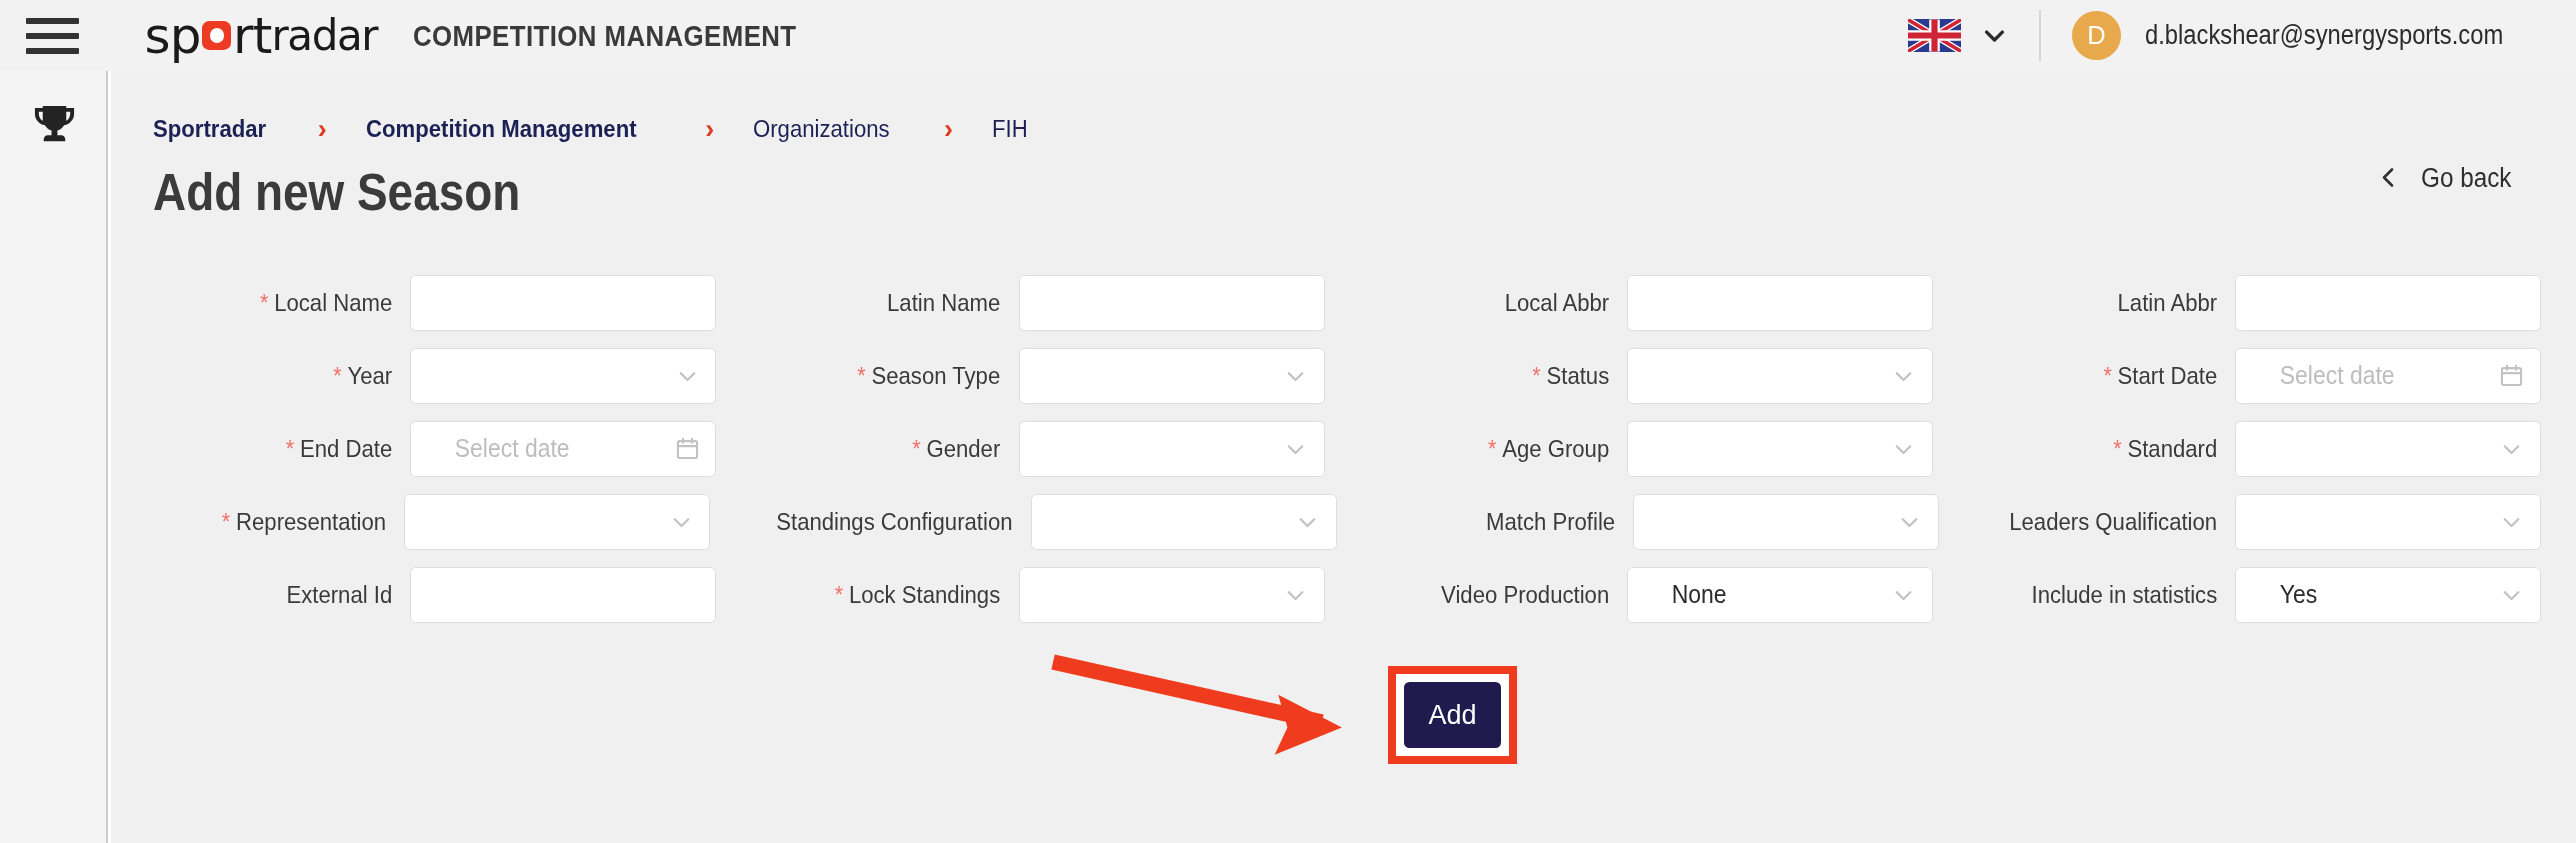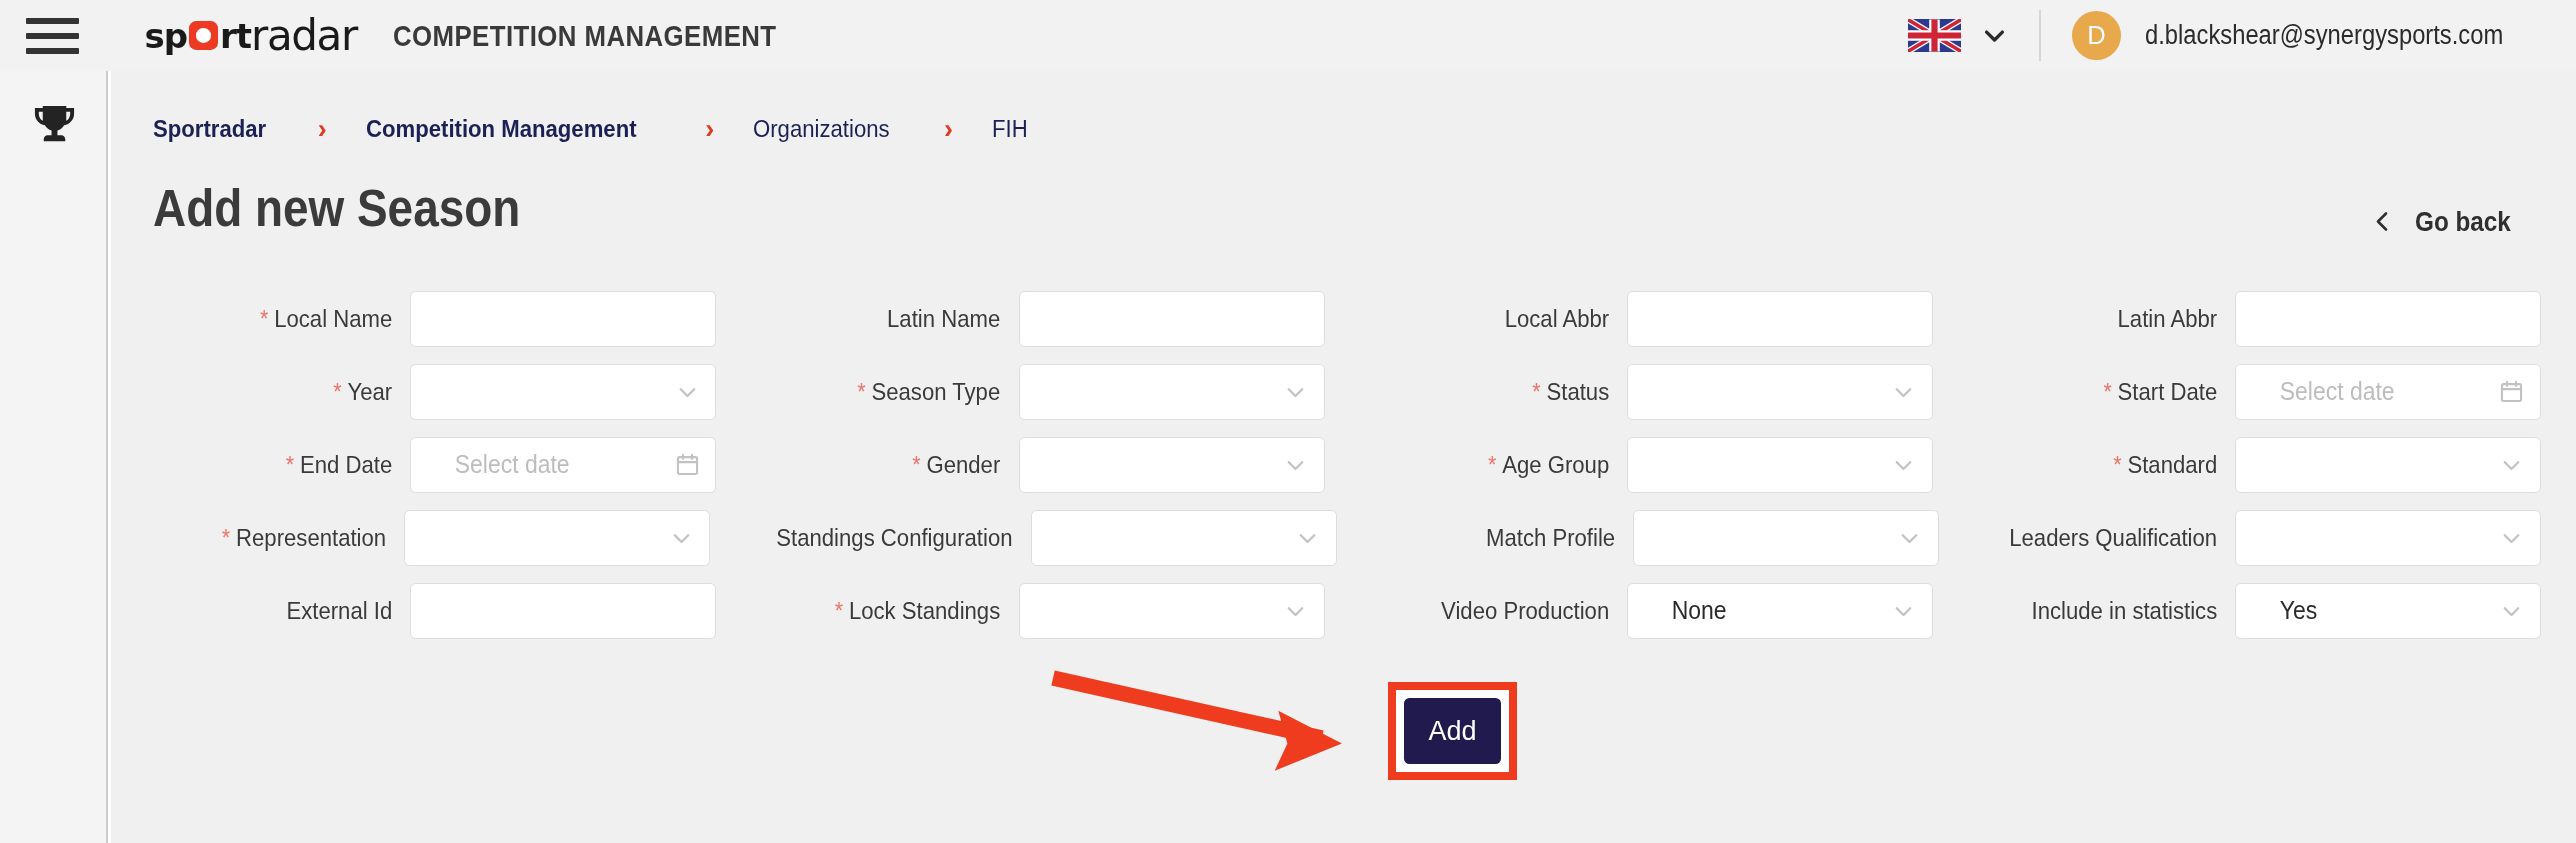--- a/index.html
+++ b/index.html
@@ -26,21 +26,21 @@
   .hamburger span {
     display: block; width: 53px; height: 6.4px;
     background: #333333; border-radius: 0.9px;
   }
   .logo-wrap {
     display: flex; align-items: center;
     margin-left: 66px;
   }
   .logo-sport {
     font-family: "DejaVu Sans", sans-serif;
-    font-size: 34px; font-weight: 700; letter-spacing: -0.9px;
+    font-size: 50px; font-weight: 400; letter-spacing: -0.9px;
     color: #1a1a1a;
   }
   .logo-o {
     display: inline-block;
     width: 29px; height: 29px;
     background: #ec3a23;
     border-radius: 7.3px;
     position: relative;
     margin: 0 1.8px;
     vertical-align: -2.7px;
@@ -122,31 +122,31 @@
     transform: scaleX(0.9); transform-origin: left center;
     cursor: pointer; white-space: nowrap;
   }
   .crumb.bold { font-weight: 700; }
   .crumb.last { cursor: default; }
   .crumb-sep {
     color: #e03a20; font-size: 27px; font-weight: 700;
     margin: 0 31px; line-height: 1;
   }
   .title-row {
-    display: flex; align-items: flex-end;
-    margin: 36px 42px 0 42px;
+    display: flex; align-items: flex-start;
+    margin: 20px 42px 0 42px;
   }
   .page-title {
     font-family: "Liberation Sans Narrow", "Liberation Sans", sans-serif;
     font-size: 51px; font-weight: 700; color: #3b3b3b;
     transform: scaleX(0.9); transform-origin: left center;
   }
   .go-back {
     margin-left: auto; display: flex; align-items: center; gap: 20px;
-    cursor: pointer; padding-right: 12.8px; font-weight: bold;
+    cursor: pointer; padding-right: 12.8px;
   }
   .go-back-label {
     font-family: "Liberation Sans Narrow", "Liberation Sans", sans-serif;
     font-size: 27px; color: #2f2f2f;
     transform: scaleX(0.9); transform-origin: left center;
   }
 
   
   .form {
     margin-top: 44px; padding: 0 35px 0 35px;

